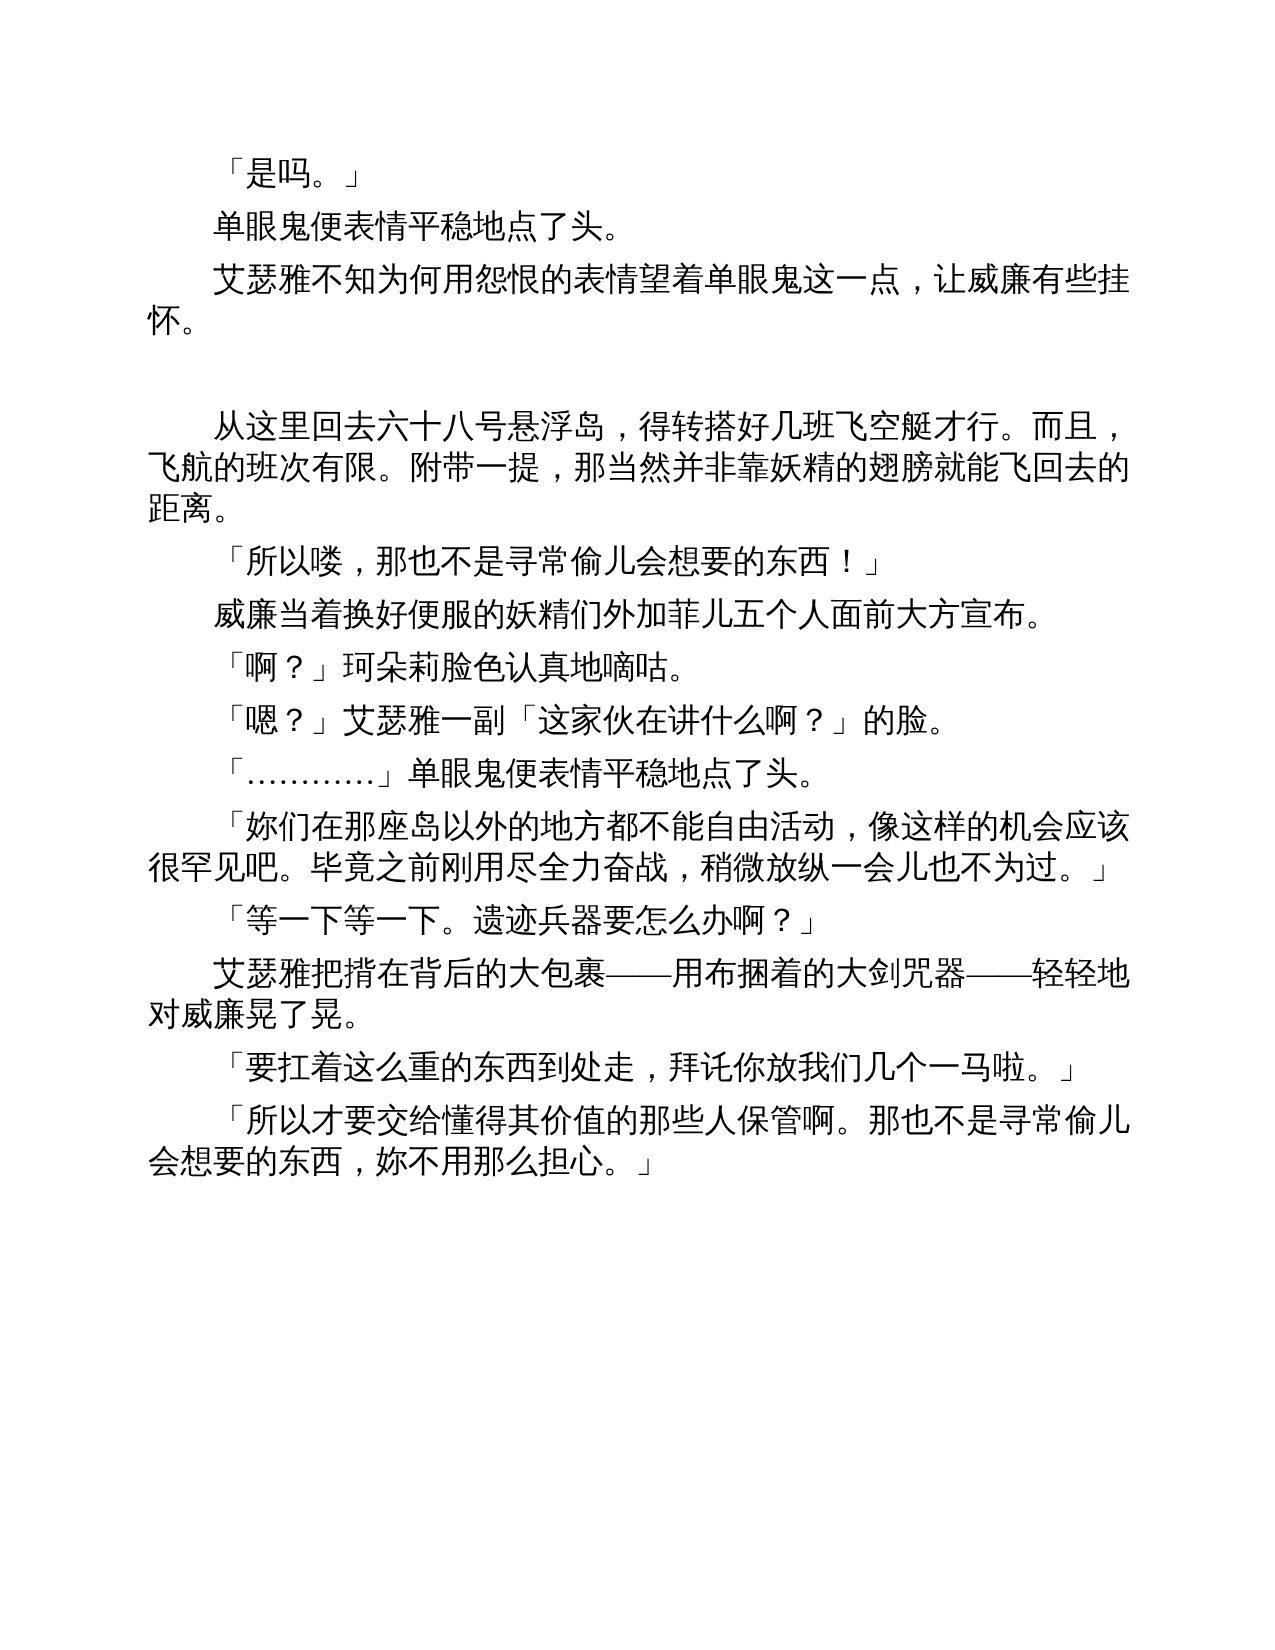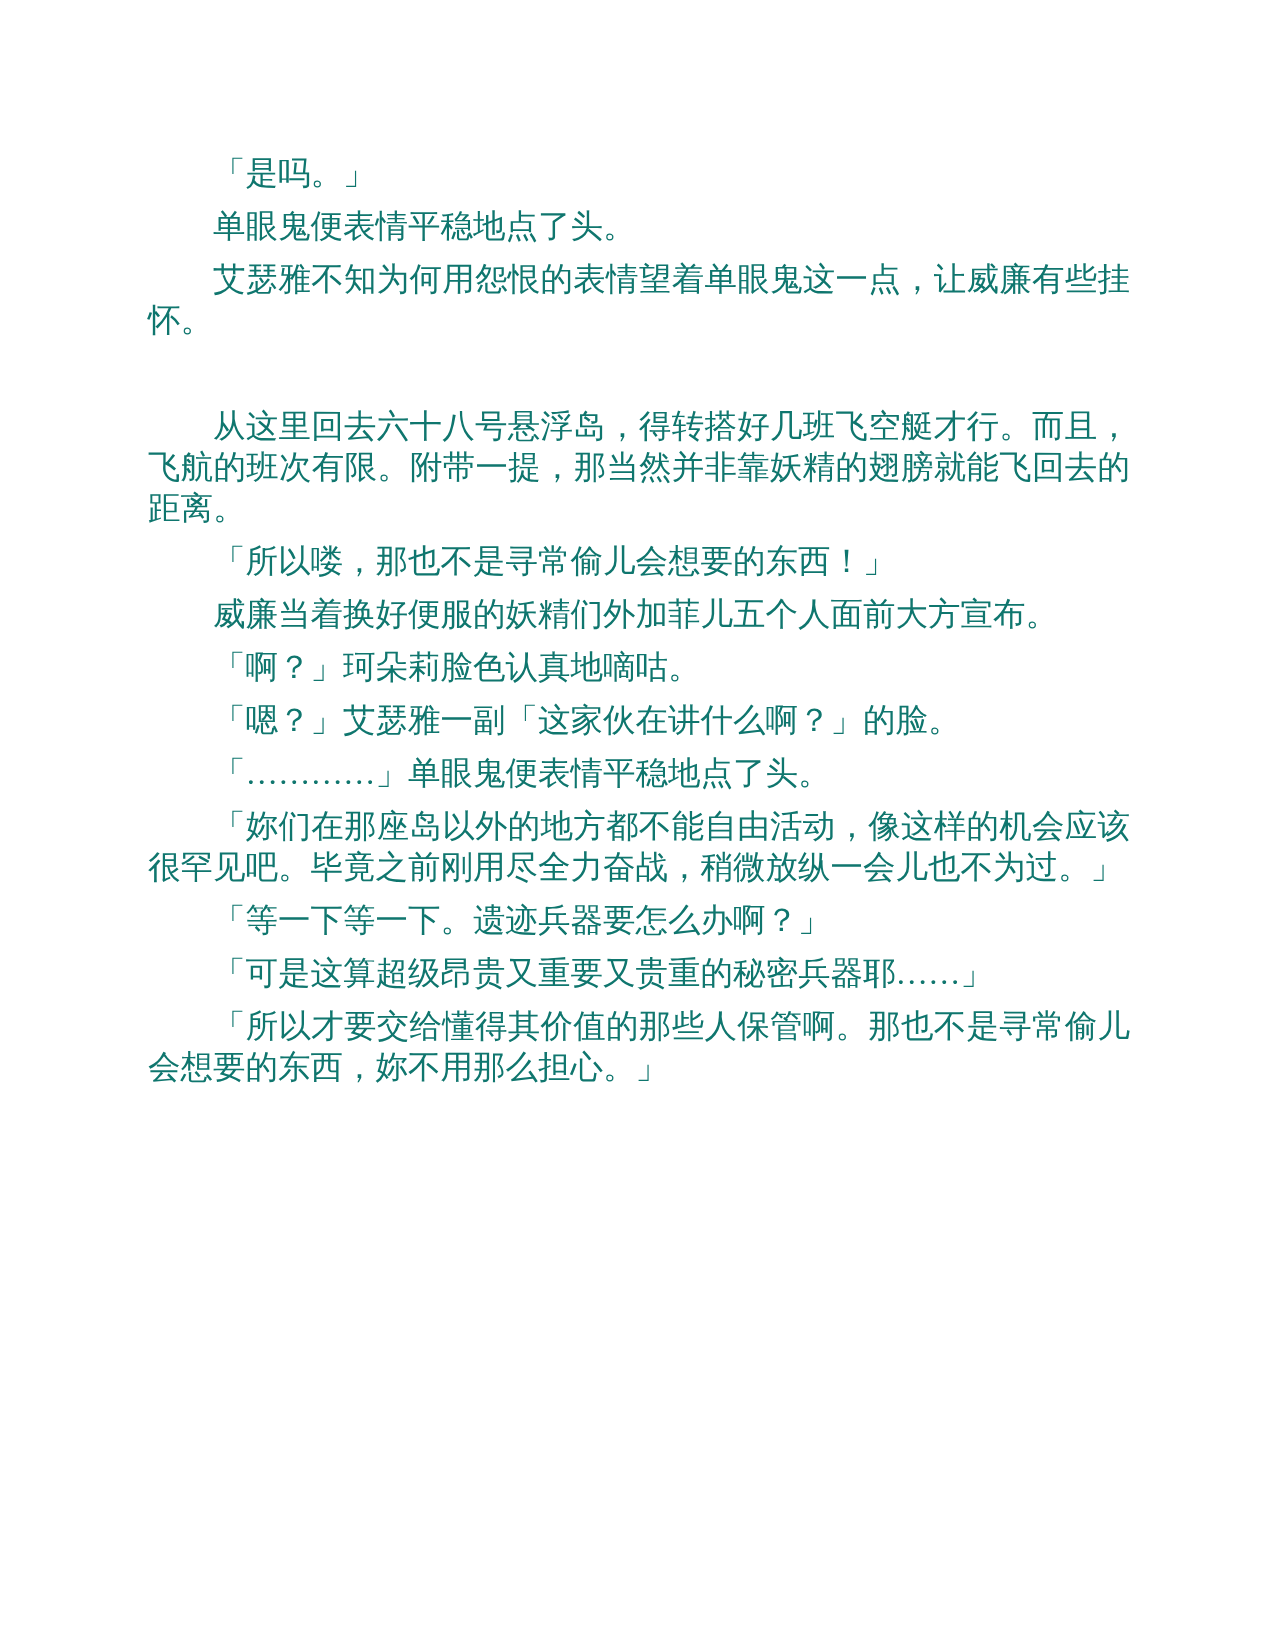--- a/index.html
+++ b/index.html
@@ -33,29 +33,30 @@
     overflow-wrap: break-word;
   }
   .para.blank {
     min-height: 41px;
   }
 </style>
 </head>
 <body>
 
 <div class="page" style="background: rgb(255, 255, 255);">
-  <div class="text-block" style="color: #0f766e;">
+  <div class="text-block" style="color: #000000;">
       <p class="para">「是吗。」</p>
       <p class="para">单眼鬼便表情平稳地点了头。</p>
       <p class="para">艾瑟雅不知为何用怨恨的表情望着单眼鬼这一点，让威廉有些挂怀。</p>
       <p class="para blank"></p>
       <p class="para">从这里回去六十八号悬浮岛，得转搭好几班飞空艇才行。而且，飞航的班次有限。附带一提，那当然并非靠妖精的翅膀就能飞回去的距离。</p>
       <p class="para">「所以喽，那也不是寻常偷儿会想要的东西！」</p>
       <p class="para">威廉当着换好便服的妖精们外加菲儿五个人面前大方宣布。</p>
       <p class="para">「啊？」珂朵莉脸色认真地嘀咕。</p>
       <p class="para">「嗯？」艾瑟雅一副「这家伙在讲什么啊？」的脸。</p>
       <p class="para">「…………」单眼鬼便表情平稳地点了头。</p>
       <p class="para">「妳们在那座岛以外的地方都不能自由活动，像这样的机会应该很罕见吧。毕竟之前刚用尽全力奋战，稍微放纵一会儿也不为过。」</p>
       <p class="para">「等一下等一下。遗迹兵器要怎么办啊？」</p>
-      <p class="para">「可是这算超级昂贵又重要又贵重的秘密兵器耶……」</p>
+      <p class="para">艾瑟雅把揹在背后的大包裹——用布捆着的大剑咒器——轻轻地对威廉晃了晃。</p>
+      <p class="para">「要扛着这么重的东西到处走，拜讬你放我们几个一马啦。」</p>
       <p class="para">「所以才要交给懂得其价值的那些人保管啊。那也不是寻常偷儿会想要的东西，妳不用那么担心。」</p>
     </div>
 </div>
 
 </body></html>

